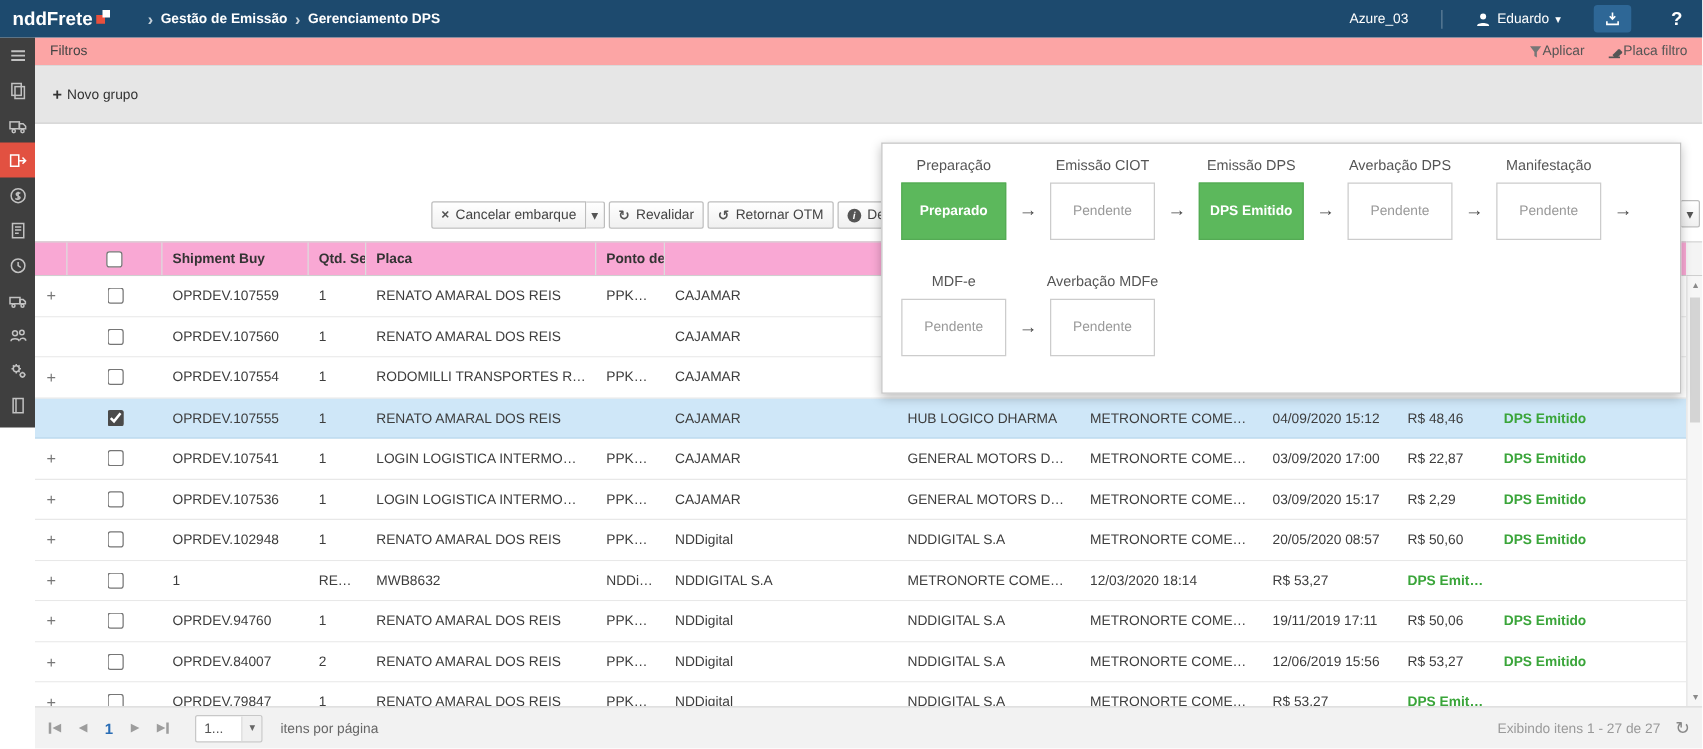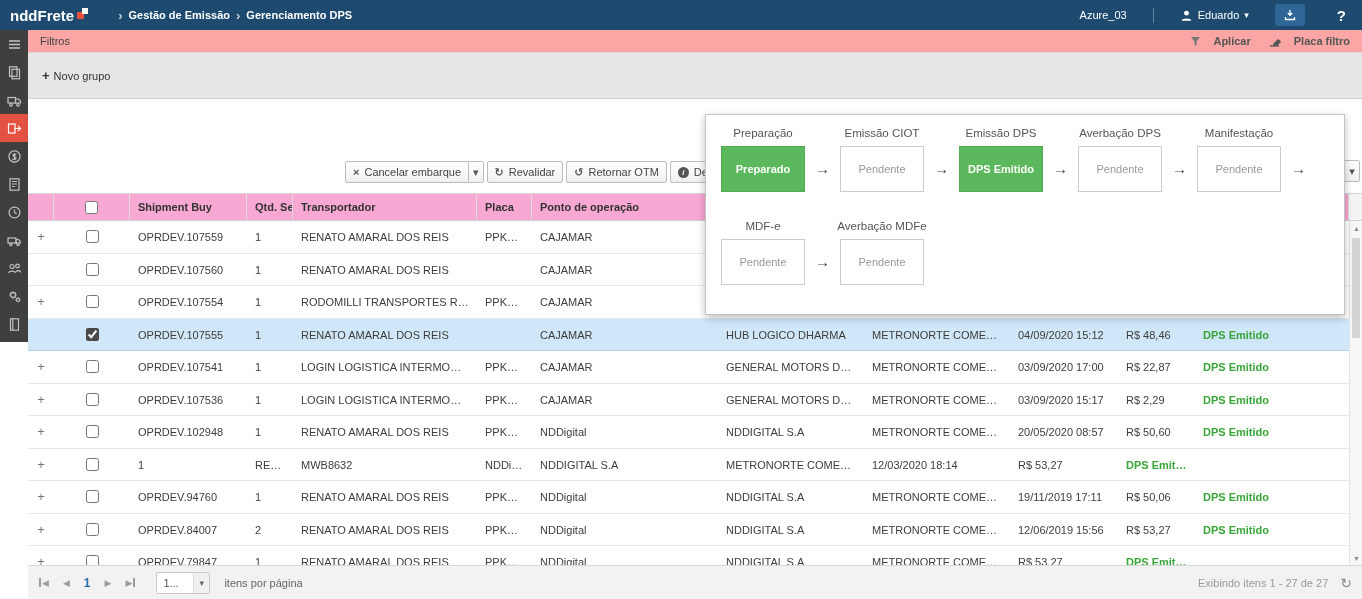--- a/index.html
+++ b/index.html
@@ -33,21 +33,21 @@
   .side-item { width:28px; height:28px; display:flex; align-items:center; justify-content:center; cursor:pointer; }
   .side-item.active { background:var(--sidebar-active,#e25141); }
   .side-item svg { stroke:#c2c2c2; fill:none; stroke-width:1.2; }
   .side-item.active svg { stroke:#fff; }
 
   
   .content { position:absolute; left:28px; top:30px; right:0; bottom:0; background:#fff; }
   .filters-bar { position:absolute; left:0; right:0; top:0; height:23px; background:#fca5a5;
     border-bottom:1px solid #d9d9d9; display:flex; align-items:center; padding:0 12px; color:#444; }
   .filters-right { margin-left:auto; display:flex; align-items:center; gap:18px; }
-  .flink { display:flex; align-items:flex-end; gap:12px; color:#555; cursor:pointer;font-weight:bold; }
+  .flink { display:flex; align-items:flex-end; gap:0; color:#555; cursor:pointer; }
   .group-panel { position:absolute; left:0; right:0; top:23px; height:46px; background:#e6e6e6;
     border-bottom:1px solid #d2d2d2; display:flex; align-items:center; padding:0 14px; }
   .new-group { display:flex; align-items:center; gap:4px; color:#333; cursor:pointer; }
   .new-group .plus { font-weight:bold; font-size:13px; }
 
   
   .toolbar { position:absolute; left:317px; top:130px; height:24px; display:flex; align-items:center; gap:3px; }
   .tbtn-group { display:flex; }
   .tbtn { height:22px; background:linear-gradient(#fff,#f0f0f0); border:1px solid #bdbdbd; border-radius:2px;
     font-size:11px; color:#444; display:flex; align-items:center; gap:5px; padding:0 7px; cursor:pointer;
@@ -294,21 +294,20 @@
         <span>▾</span>
       </div>
 
     <div class="ghead">
         <div class="hcell"></div>
         <div class="hcell ccheck">
           <input type="checkbox" style="">
         </div>
         <div class="hcell">Shipment Buy</div>
         <div class="hcell">Qtd. Sell</div>
-        <div class="hcell">Transportador</div>
         <div class="hcell">Placa</div>
         <div class="hcell">Ponto de operação</div>
         <div class="hcell"></div>
         <div class="hcell"></div>
         <div class="hcell"></div>
         <div class="hcell"></div>
         <div class="hcell"></div>
       </div>
     <div class="ghead-filler"></div>
     <div class="gbody">

